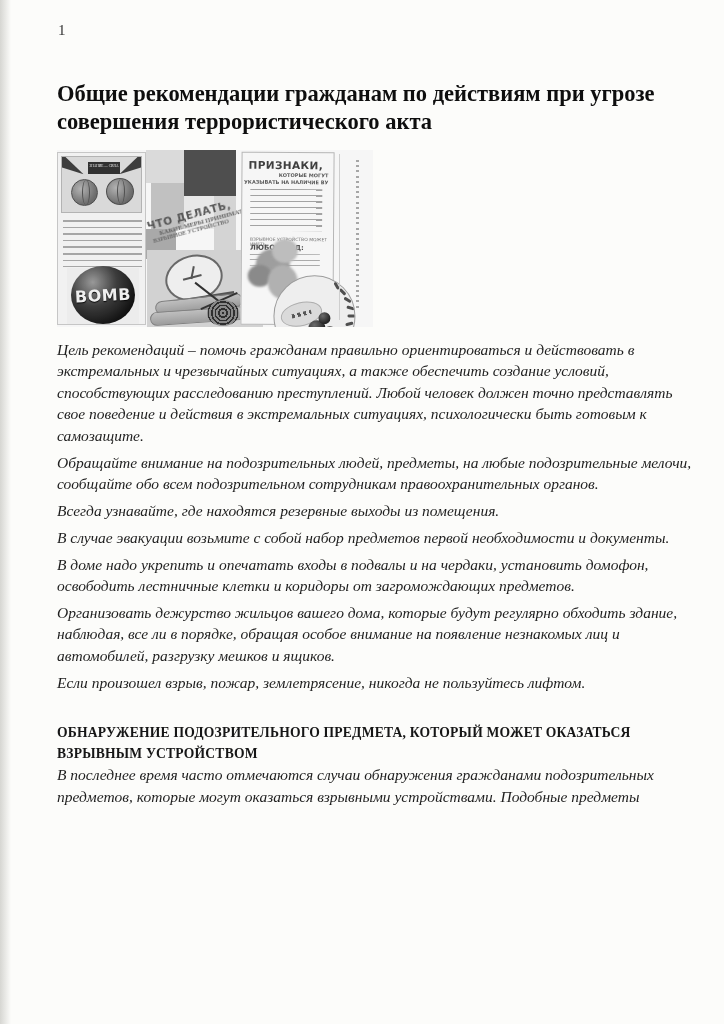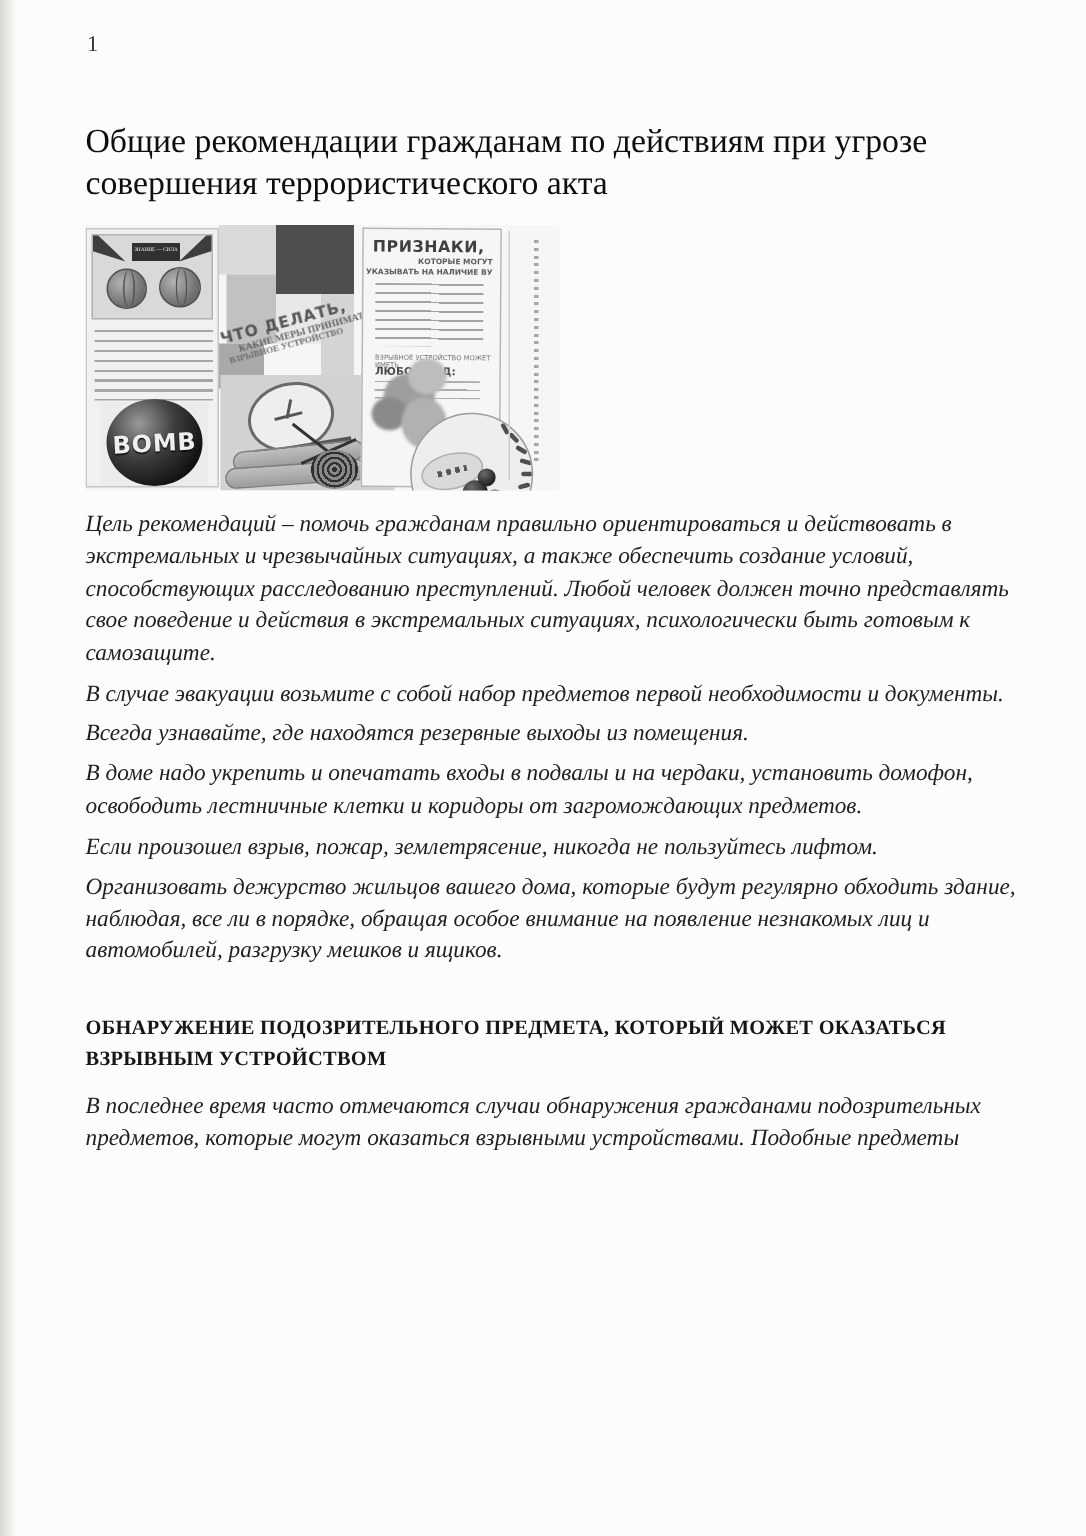--- a/index.html
+++ b/index.html
@@ -14,21 +14,21 @@
     color:#222;
   }
   .scan-edge {
     position:absolute; left:0; top:0; width:11px; height:100%;
     background:linear-gradient(to right, #d6d6d2, rgba(255,255,255,0));
   }
   .page-number { position:absolute; left:58px; top:22px; font-size:15px; color:#333; }
   .org-line   { position:absolute; left:58px; top:56px; font-size:15.5px; color:#2a2a2a; }
   .doc-title  {
     position:absolute; left:57px; top:80px; width:645px;
-    font-size:22.5px; line-height:28px; font-weight:normal; color:#0e0e0e;
+    font-size:22.5px; line-height:28px; font-weight:bold; color:#0e0e0e;
   }
 
   
   .figure {
     position:absolute; left:57px; top:150px; width:316px; height:177px;
     background:#fbfbf9; overflow:hidden;
     filter:saturate(0) contrast(0.96);
   }
   .figure * { position:absolute; }
 
@@ -112,21 +112,21 @@
 
   
   .strip-dashes { left:299px; top:10px; width:2.5px; height:150px;
     background:repeating-linear-gradient(to bottom, #8d8d8a 0 2px, transparent 2px 5.2px); opacity:.75; }
   .strip-line { left:282px; top:4px; width:1px; height:166px; background:#d2d2ce; }
 
   
   .body-text { position:absolute; left:57px; top:339px; width:636px; }
   .body-text p.para { font-size:15.5px; line-height:21.4px; color:#1e1e1e; margin:0 0 5.5px;font-style:italic; }
   .section-heading {
-    margin:29px 0 11px; font-size:13.6px; line-height:21px; font-weight:bold;
+    margin:29px 0 0; font-size:13.6px; line-height:21px; font-weight:bold;
     color:#161616; letter-spacing:.2px;
   }
 </style>
 </head>
 <body>
 
 <div class="page">
   <div class="scan-edge"></div>
 
   <div class="page-number">1</div>
@@ -199,24 +199,25 @@
       </div>
     </div>
 
     <div class="strip-line"></div>
     <div class="strip-dashes"></div>
   </div>
 
   <div class="body-text">
     <div>
         <p class="para">Цель рекомендаций – помочь гражданам правильно ориентироваться и действовать в экстремальных и чрезвычайных ситуациях, а также обеспечить создание условий, способствующих расследованию преступлений. Любой человек должен точно представлять свое поведение и действия в экстремальных ситуациях, психологически быть готовым к самозащите.</p>
+        <p class="para">Обращайте внимание на подозрительных людей, предметы, на любые подозрительные мелочи, сообщайте обо всем подозрительном сотрудникам правоохранительных органов.</p>
+        <p class="para">Всегда узнавайте, где находятся резервные выходы из помещения.</p>
         <p class="para">В случае эвакуации возьмите с собой набор предметов первой необходимости и документы.</p>
-        <p class="para">Всегда узнавайте, где находятся резервные выходы из помещения.</p>
         <p class="para">В доме надо укрепить и опечатать входы в подвалы и на чердаки, установить домофон, освободить лестничные клетки и коридоры от загромождающих предметов.</p>
+        <p class="para">Организовать дежурство жильцов вашего дома, которые будут регулярно обходить здание, наблюдая, все ли в порядке, обращая особое внимание на появление незнакомых лиц и автомобилей, разгрузку мешков и ящиков.</p>
         <p class="para">Если произошел взрыв, пожар, землетрясение, никогда не пользуйтесь лифтом.</p>
-        <p class="para">Организовать дежурство жильцов вашего дома, которые будут регулярно обходить здание, наблюдая, все ли в порядке, обращая особое внимание на появление незнакомых лиц и автомобилей, разгрузку мешков и ящиков.</p>
       </div>
     <h2 class="section-heading">ОБНАРУЖЕНИЕ ПОДОЗРИТЕЛЬНОГО ПРЕДМЕТА, КОТОРЫЙ МОЖЕТ ОКАЗАТЬСЯ ВЗРЫВНЫМ УСТРОЙСТВОМ</h2>
     <div>
         <p class="para">В последнее время часто отмечаются случаи обнаружения гражданами подозрительных предметов, которые могут оказаться взрывными устройствами. Подобные предметы</p>
       </div>
   </div>
 </div>
 
 </body></html>

